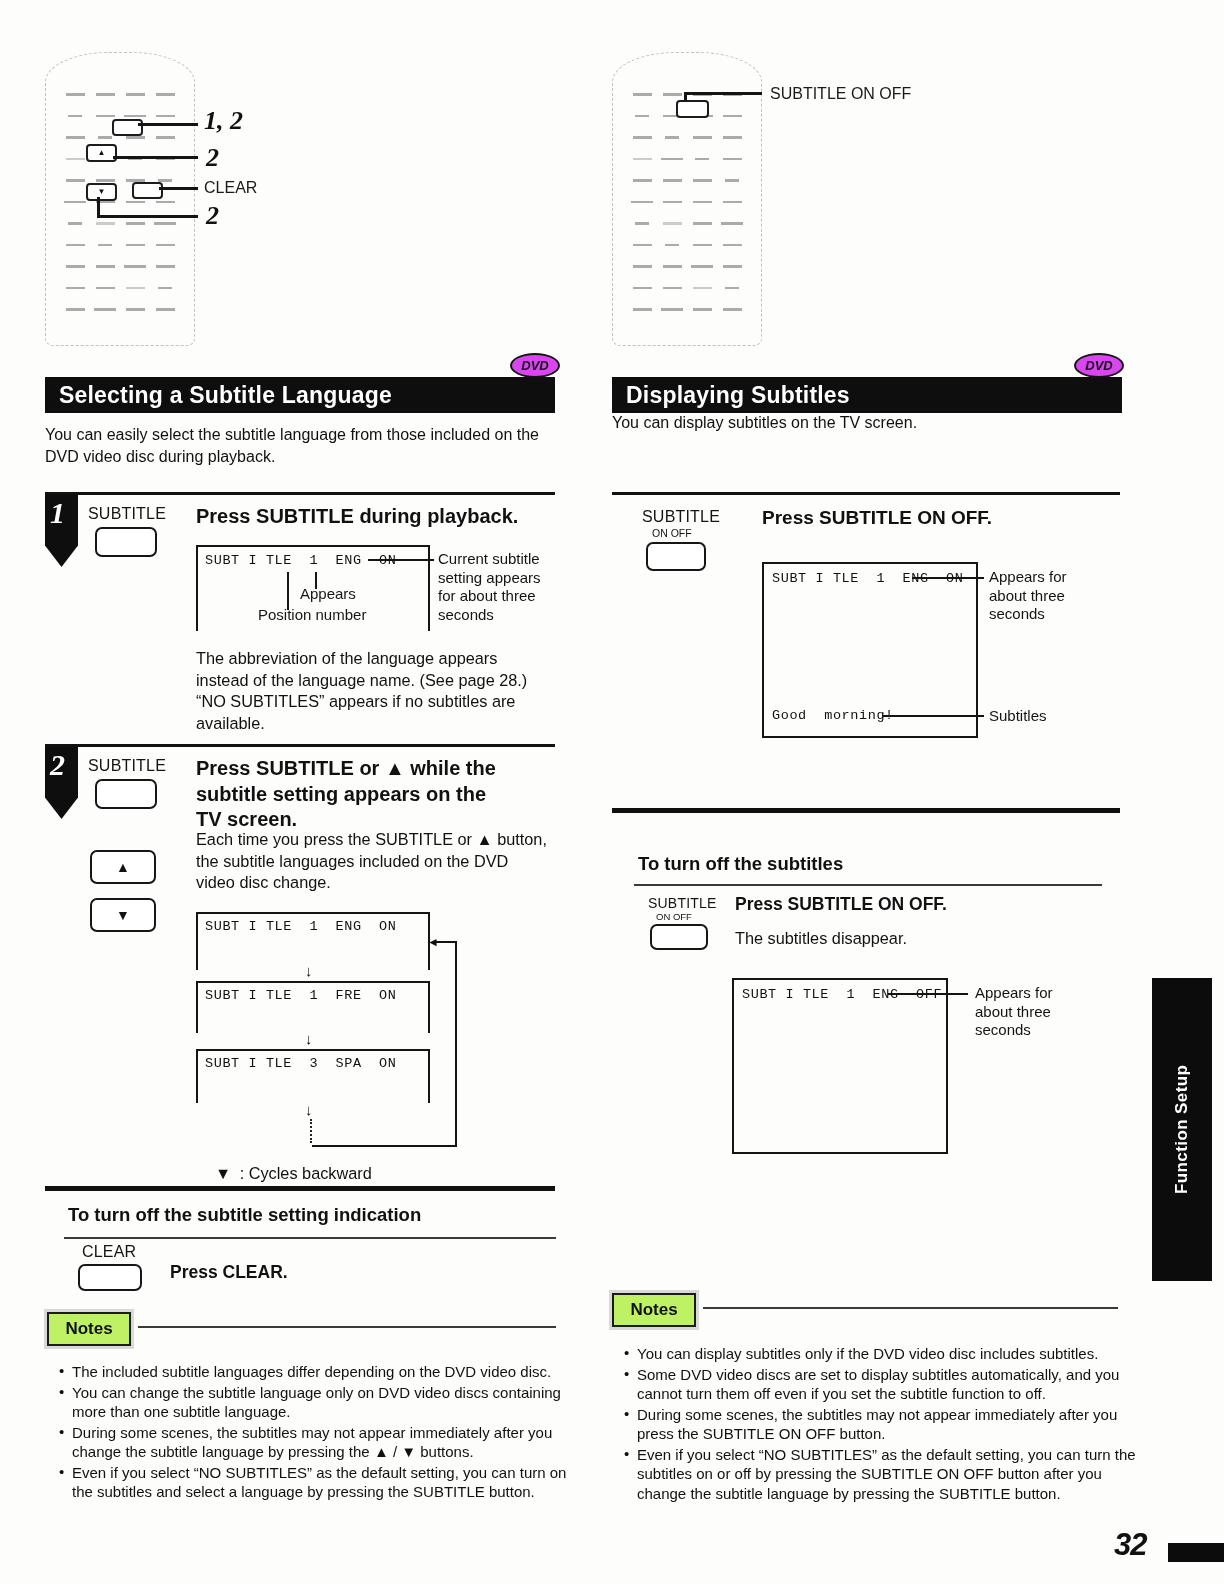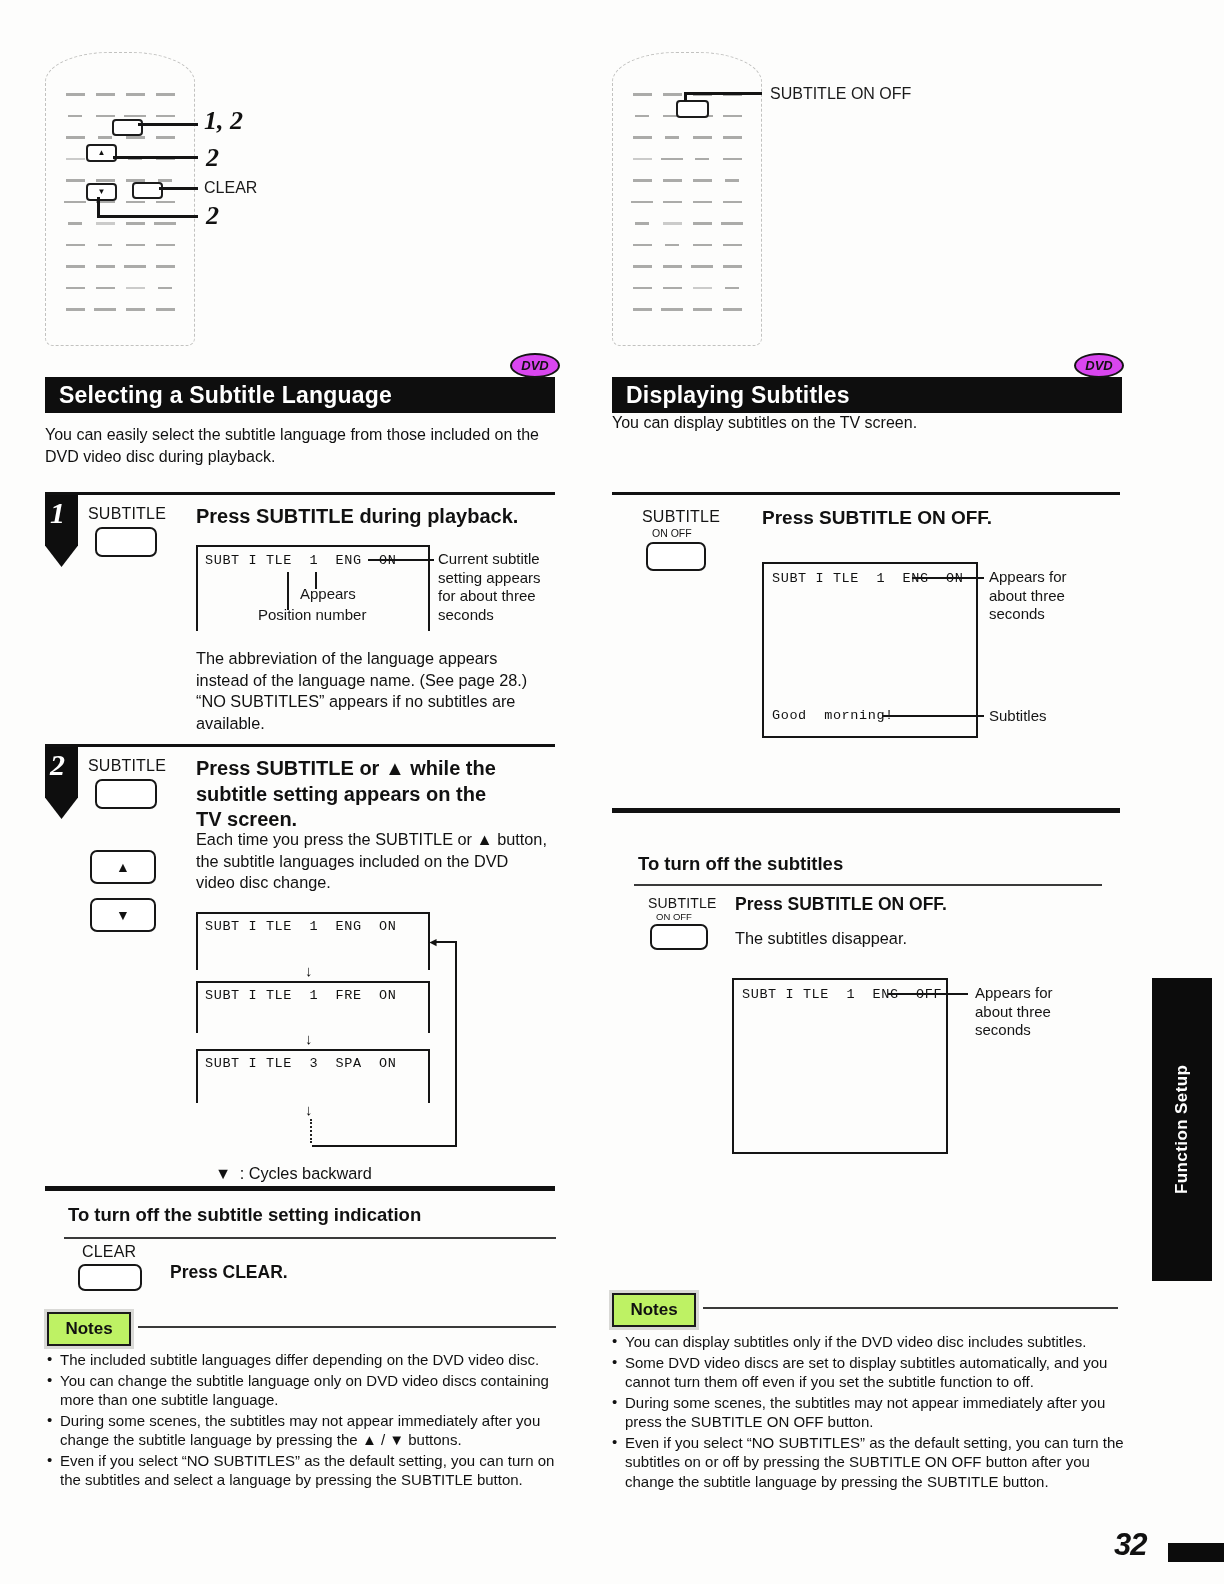--- a/index.html
+++ b/index.html
@@ -79,21 +79,21 @@
   .vline{position:absolute;width:1.6px;background:#161616;}
   .arrow-glyph{position:absolute;font-size:15px;line-height:1;color:#111;}
   .dotline{position:absolute;border-left:2px dotted #222;width:0;}
 
   
   .notes-badge{
     position:absolute;width:80px;height:30px;border:2px solid #1b1b1b;background:#bef264;
     box-shadow:0 0 0 3px #d9d9d6;display:flex;align-items:center;justify-content:center;
     font-weight:bold;font-size:17px;
   }
-  .notes-list{position:absolute;margin:0;padding:0;font-size:15px;line-height:1.3;}
+  .notes-list{position:absolute;margin:12px;padding:0;font-size:15px;line-height:1.3;}
   .notes-list li{list-style:none;position:relative;padding-left:13px;margin:0 0 1px 0;}
   .notes-list li::before{content:"\2022";position:absolute;left:0;top:-1px;}
 
   .subhead{position:absolute;font-weight:bold;font-size:18.5px;}
   .side-tab{
     position:absolute;background:#0c0c0c;color:#fff;display:flex;align-items:center;justify-content:center;
     writing-mode:vertical-rl;transform:rotate(180deg);
     font-weight:bold;font-size:17px;letter-spacing:.4px;
   }
   .page-num{

